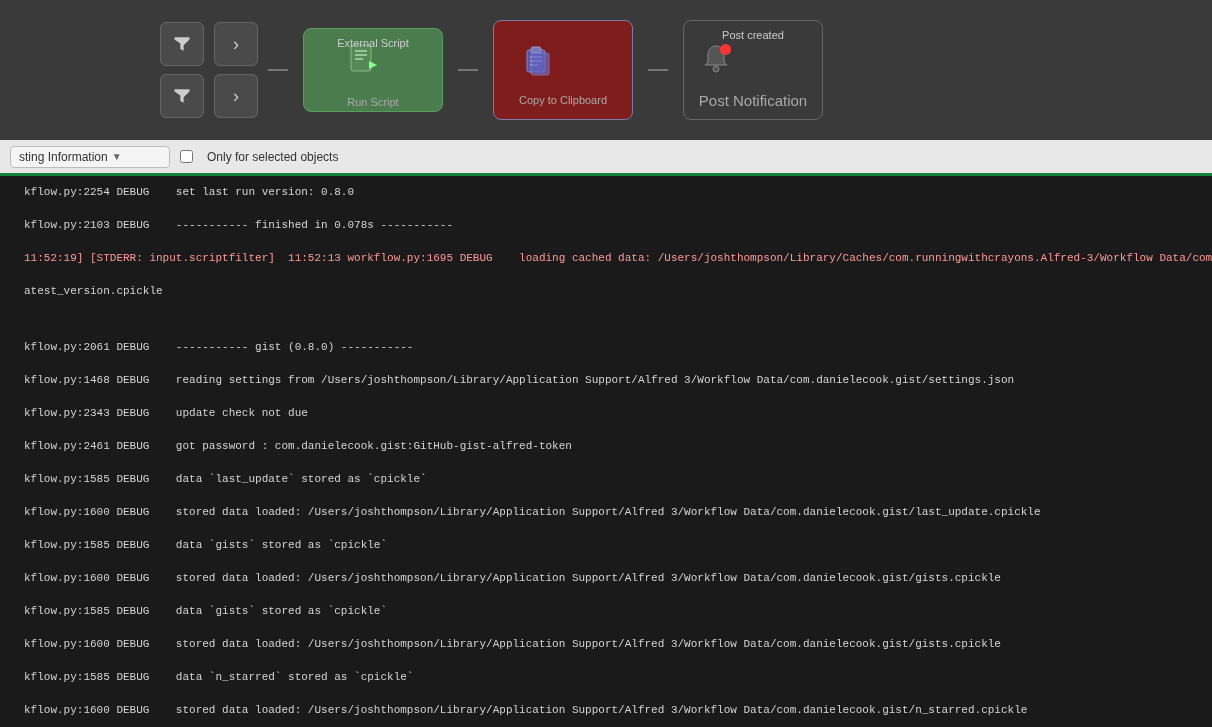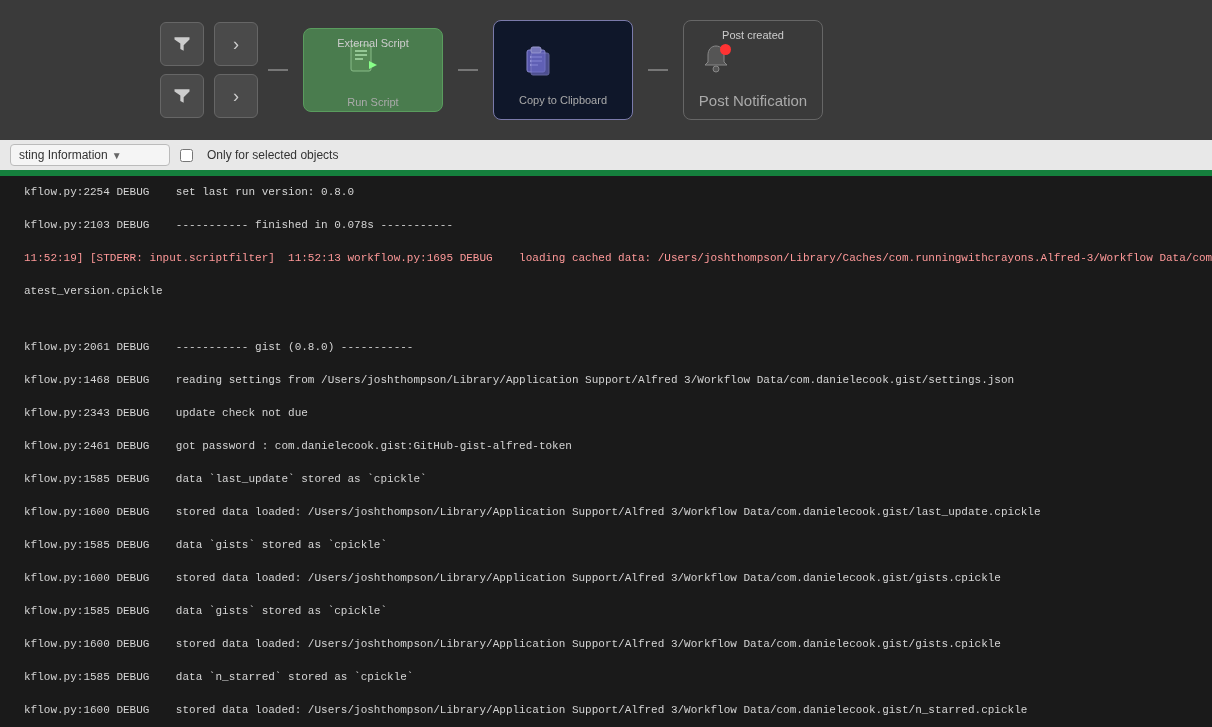--- a/index.html
+++ b/index.html
@@ -95,21 +95,21 @@
       margin: 0 15px;
     }
 
     .script-node .node-label-bottom {
       font-size: 11px;
       color: #aaa;
     }
 
     
     .clipboard-node {
-      background: #0f172a;
+      background: #7f1d1d;
       border: 1px solid #7a7aaa;
       border-radius: 8px;
       width: 140px;
       height: 100px;
       display: flex;
       flex-direction: column;
       align-items: center;
       justify-content: center;
       cursor: pointer;
       gap: 6px;
@@ -143,21 +143,21 @@
     }
 
     
     .toolbar {
       background: #e8e8e8;
       height: 36px;
       display: flex;
       align-items: center;
       padding: 0 10px;
       gap: 10px;
-      border-bottom: 6px solid #15803d;
+      border-bottom: 3px solid #15803d;
     }
 
     .toolbar-select {
       background: #f5f5f5;
       border: 1px solid #bbb;
       border-radius: 4px;
       padding: 3px 8px;
       font-size: 12px;
       color: #333;
       cursor: pointer;

